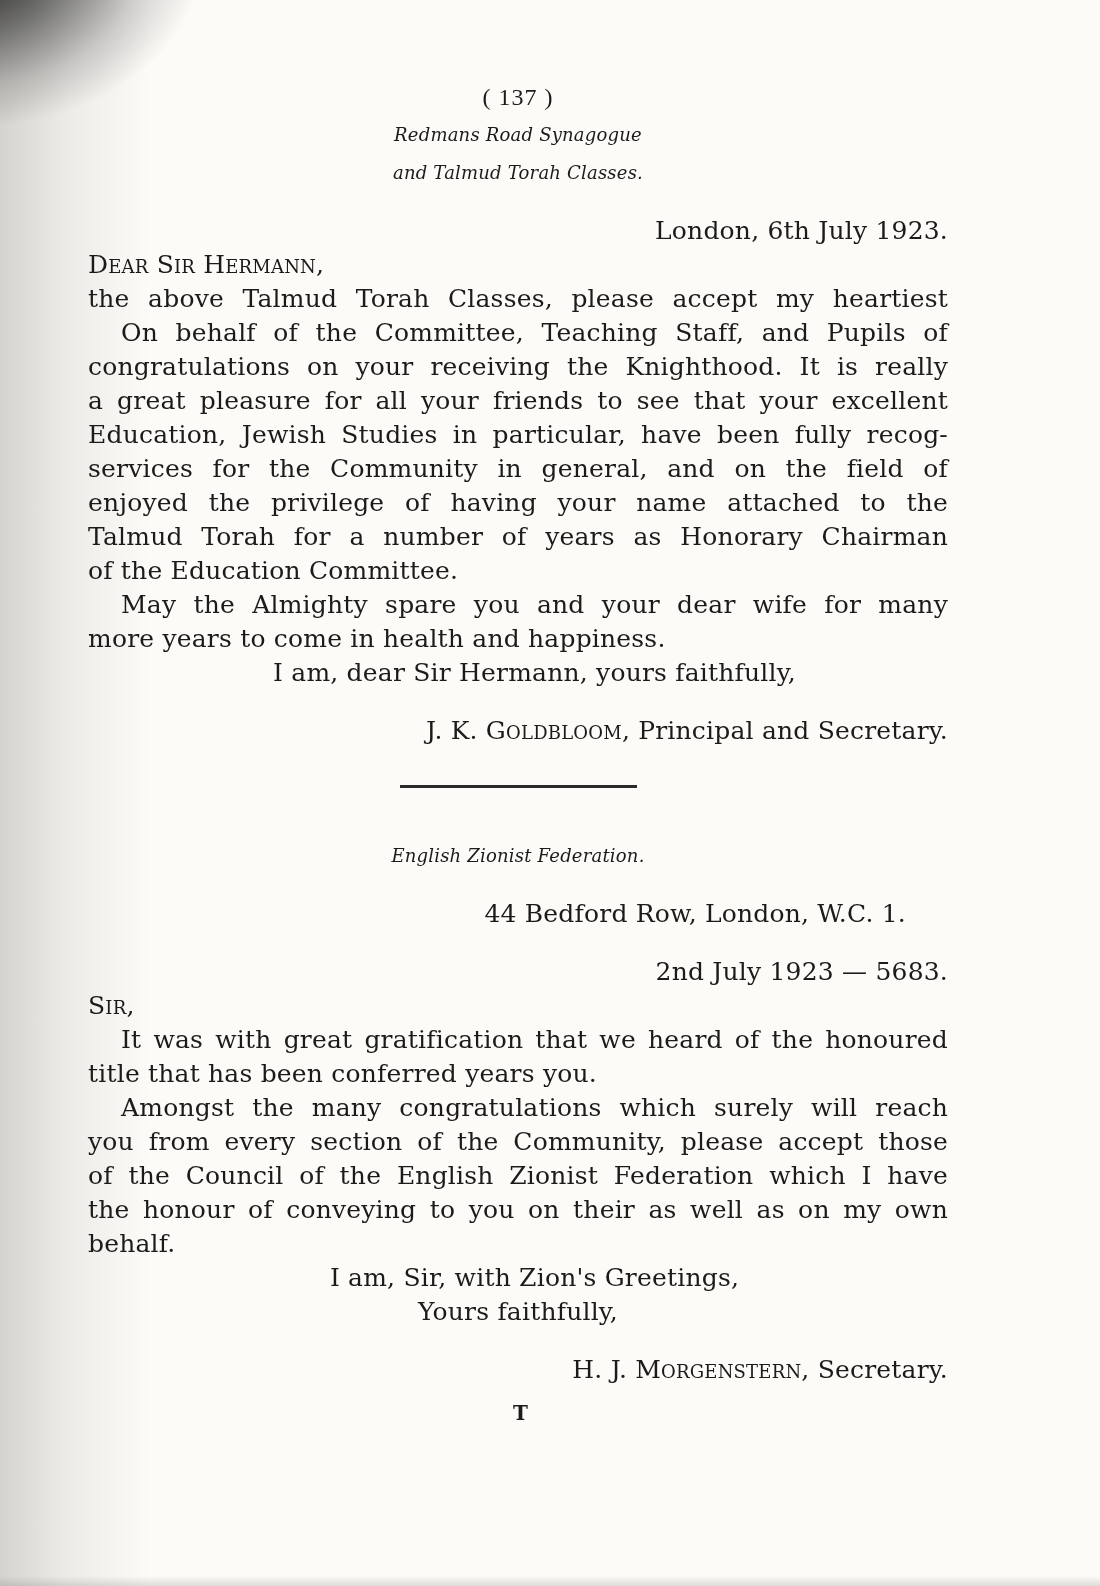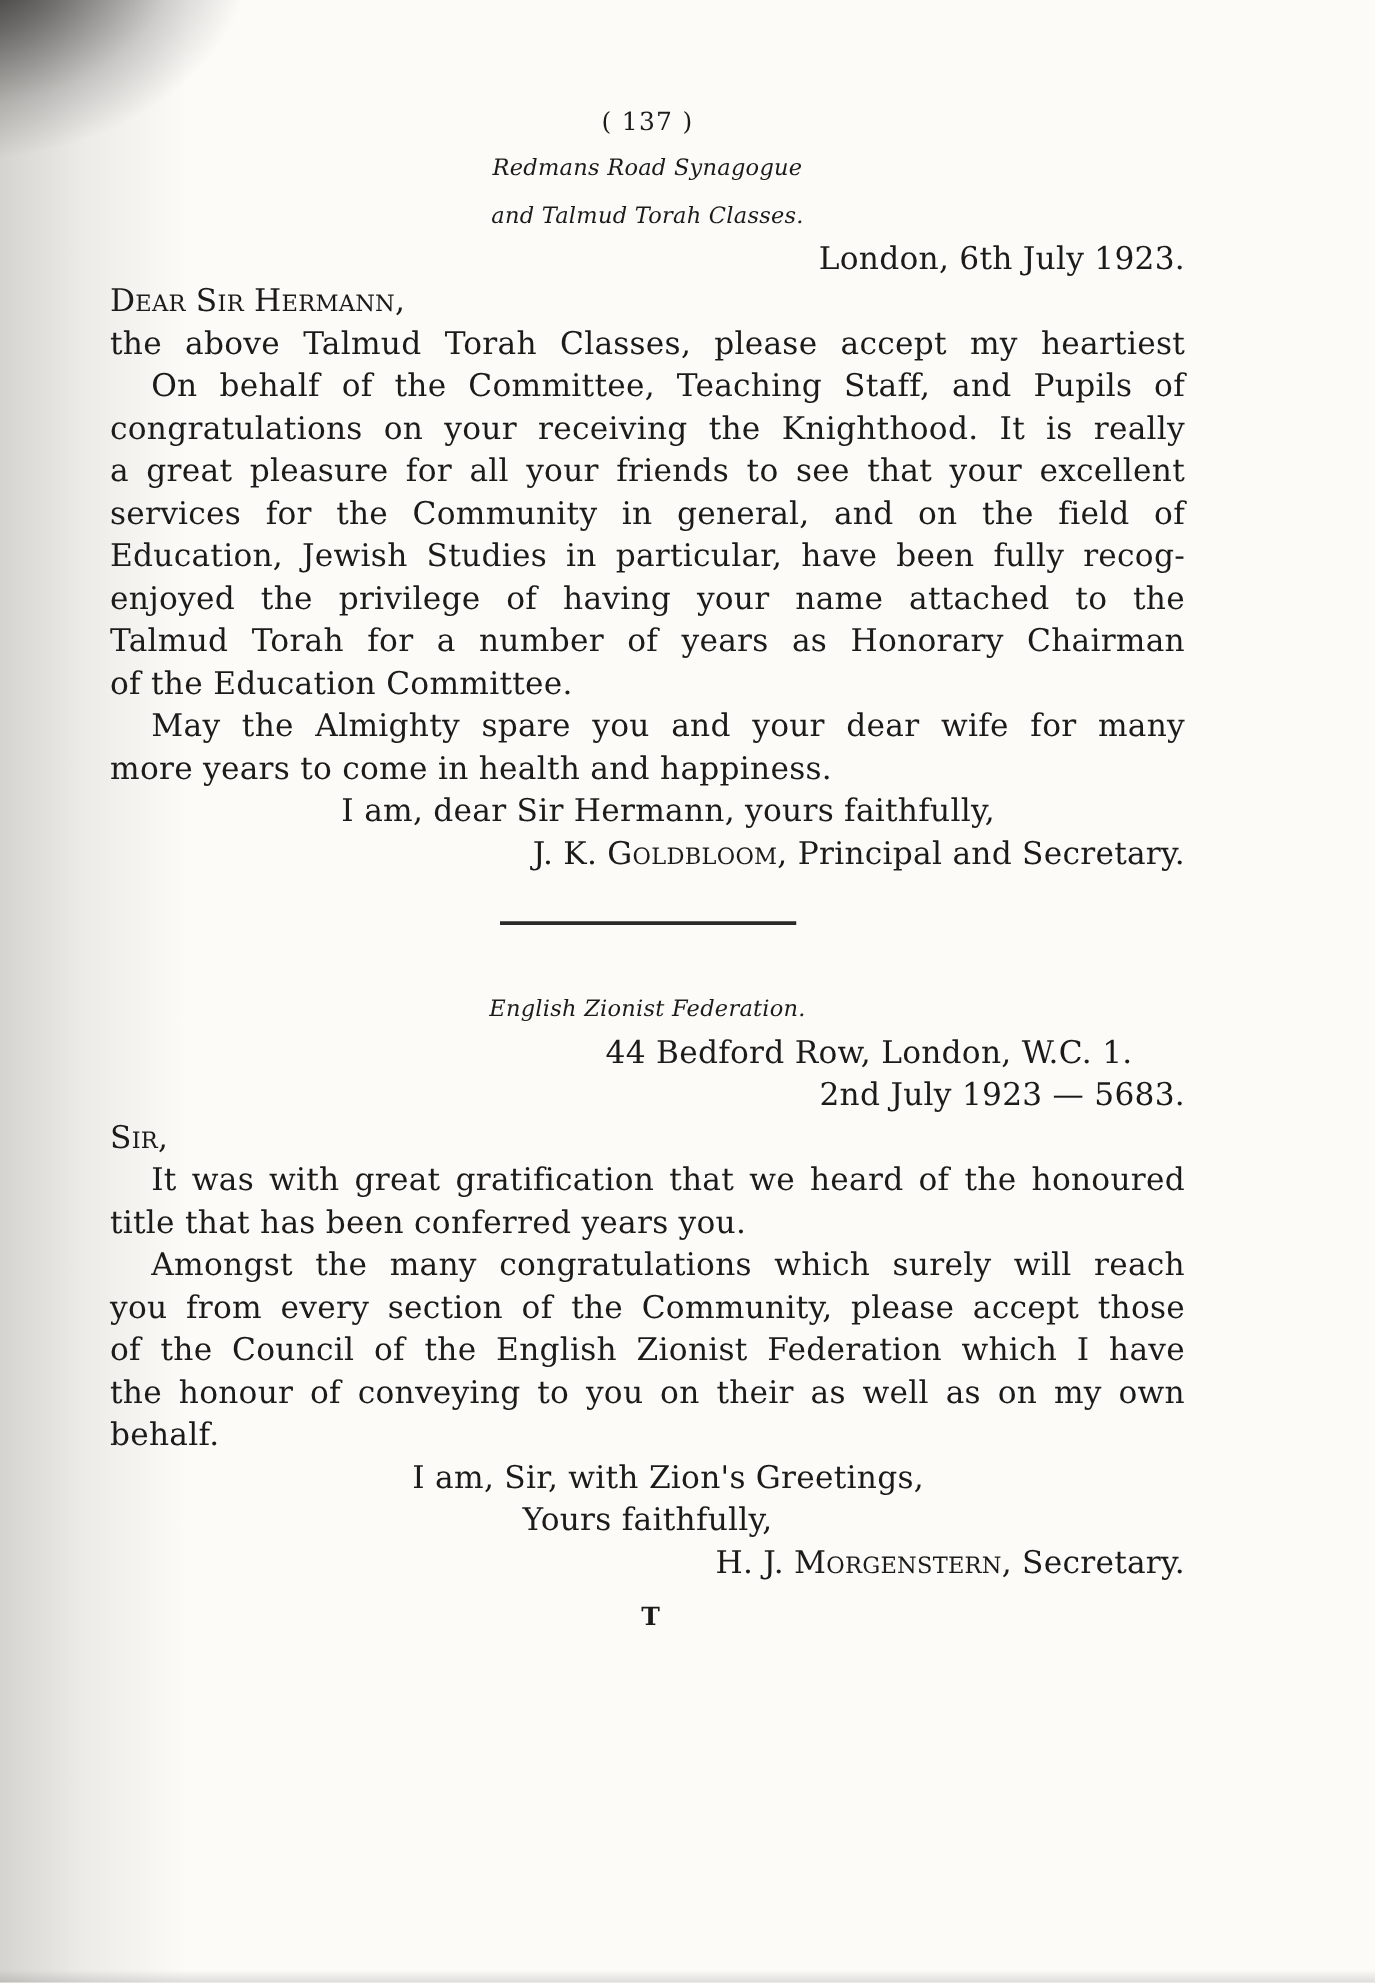--- a/index.html
+++ b/index.html
@@ -28,26 +28,26 @@
     background: linear-gradient(to top, rgba(100,98,92,0.20), rgba(100,98,92,0));
     pointer-events: none;
   }
   
   .page-content {
     position: absolute; left: 88px; top: 80px; width: 860px;
     font-size: 25px; line-height: 34px; letter-spacing: 0.2px;
   }
   .line { min-height: 34px; }
   .center { text-align: center; }
-  .right  { text-align: right; }
+  .right  { text-align: right; margin-top: 24px; }
   .it     { font-style: italic; }
   .sc     { font-variant: small-caps; }
   .j      { text-align: justify; text-align-last: justify; }
   .indent { text-indent: 33px; text-align: center; }
-  .pageno { font-size: 20px; letter-spacing: 1px; }
+  .pageno { font-size: 24px; letter-spacing: 1px; font-family: Liberation Serif, serif; }
   .orgname { font-size: 18px; }
   .mt4  { margin-top: 4px; }
   .mt32 { }
   .mt40 { margin-top: 51px; }
   .addr { padding-right: 42px; }
   .yours { padding-left: 330px; }
   .divider-rule {
     width: 237px; height: 3px; background: #2b2a28;
     margin: 37px auto 0 auto;
   }
@@ -71,22 +71,22 @@
     <div class="line center it orgname mt4">Redmans Road Synagogue</div>
     <div class="line center it orgname mt4">and Talmud Torah Classes.</div>
     <div class="line right mt32">London, 6th July 1923.</div>
     <div class="line sc">Dear Sir Hermann,</div>
 
     <div>
       <div class="line j">the above Talmud Torah Classes, please accept my heartiest</div>
       <div class="line j indent">On behalf of the Committee, Teaching Staff, and Pupils of</div>
       <div class="line j">congratulations on your receiving the Knighthood.  It is really</div>
       <div class="line j">a great pleasure for all your friends to see that your excellent</div>
+      <div class="line j">Education, Jewish Studies in particular, have been fully recog-</div>
       <div class="line j">services for the Community in general, and on the field of</div>
-      <div class="line j">Education, Jewish Studies in particular, have been fully recog-</div>
       <div class="line j">enjoyed the privilege of having your name attached to the</div>
       <div class="line j">Talmud Torah for a number of years as Honorary Chairman</div>
       <div class="line">of the Education Committee.</div>
     </div>
 
     <div>
       <div class="line j indent">May the Almighty spare you and your dear wife for many</div>
       <div class="line">more years to come in health and happiness.</div>
     </div>
 

